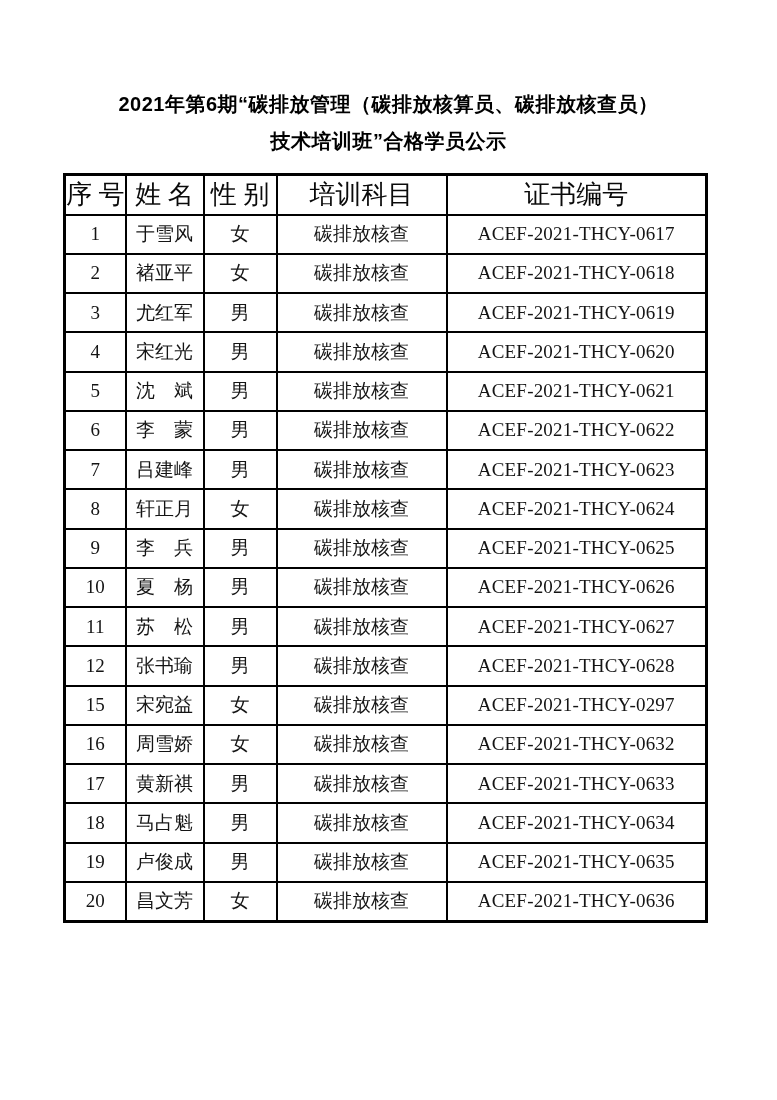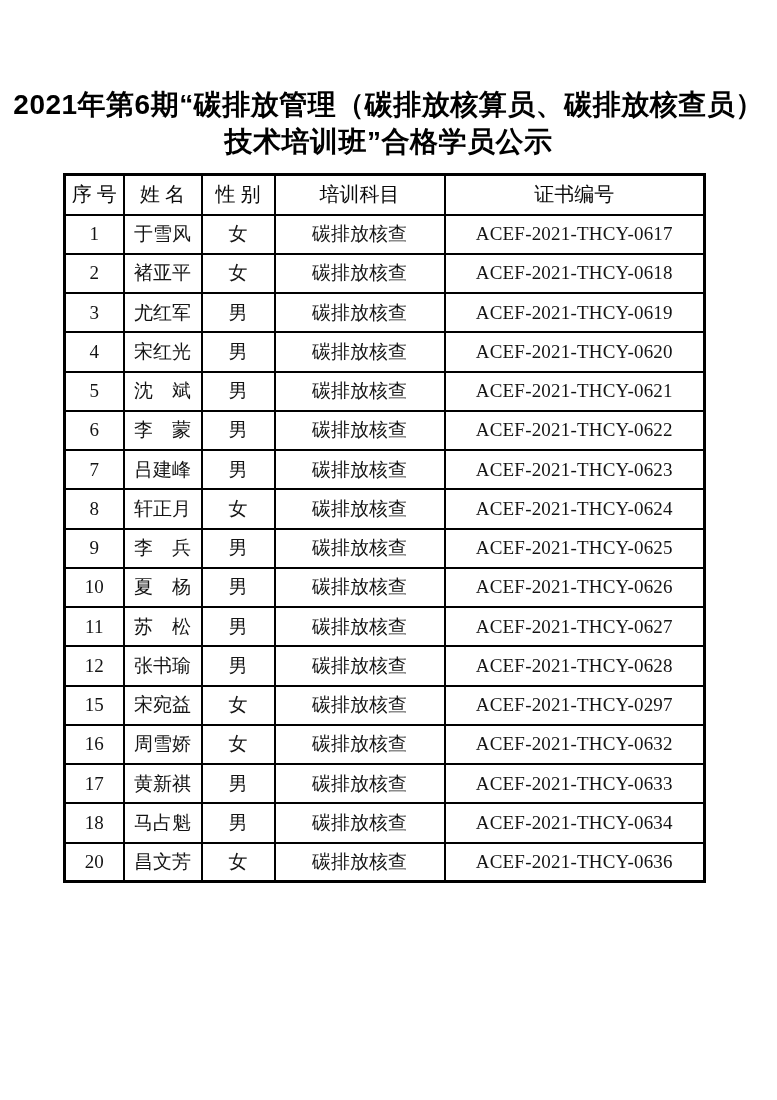--- a/index.html
+++ b/index.html
@@ -10,21 +10,21 @@
     font-family: "Liberation Serif", serif;
     color: #111111;
     overflow: hidden;
   }
   .title-block {
     position: absolute;
     top: 86px; left: 0; width: 777px;
     text-align: center;
     font-family: "Liberation Sans", sans-serif;
     font-weight: bold;
-    font-size: 28px;
+    font-size: 20px;
     line-height: 37px;
     color: #000000;
     letter-spacing: 0.5px;
   }
   table.results {
     position: absolute;
     left: 63px; top: 173px;
     border-collapse: collapse;
     table-layout: fixed;
     border: 3px solid #000000;
@@ -34,21 +34,21 @@
     text-align: center;
     vertical-align: middle;
     padding: 0;
     overflow: hidden;
     white-space: nowrap;
   }
   table.results thead tr { height: 40px; }
   table.results tbody tr { height: 39.25px; }
   table.results th {
     font-weight: normal;
-    font-size: 20px;
+    font-size: 26px;
     color: #0a0a0a;
   }
   table.results td { font-size: 19px; color: #141414; }
   td.cell-cert { letter-spacing: 0.2px; margin-top: 12px; }
   .col-no   { width: 59px; }
   .col-name { width: 78px; }
   .col-sex  { width: 73px; }
   .col-subj { width: 170px; }
   .col-cert { width: 260px; }
 </style>
@@ -184,20 +184,27 @@
         <td class="cell-cert">ACEF-2021-THCY-0633</td>
       </tr>
       <tr>
         <td class="cell-no">18</td>
         <td class="cell-name">马占魁</td>
         <td class="cell-gender">男</td>
         <td class="cell-subject">碳排放核查</td>
         <td class="cell-cert">ACEF-2021-THCY-0634</td>
       </tr>
       <tr>
+        <td class="cell-no">19</td>
+        <td class="cell-name">卢俊成</td>
+        <td class="cell-gender">男</td>
+        <td class="cell-subject">碳排放核查</td>
+        <td class="cell-cert">ACEF-2021-THCY-0635</td>
+      </tr>
+      <tr>
         <td class="cell-no">20</td>
         <td class="cell-name">昌文芳</td>
         <td class="cell-gender">女</td>
         <td class="cell-subject">碳排放核查</td>
         <td class="cell-cert">ACEF-2021-THCY-0636</td>
       </tr>
     </tbody>
 </table>
 
 </body></html>

